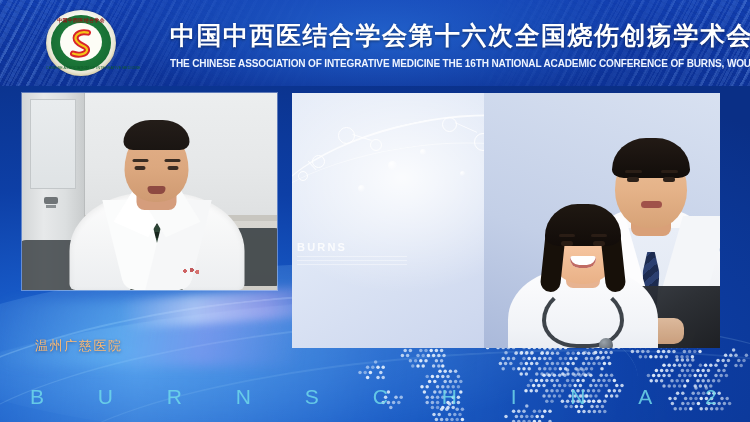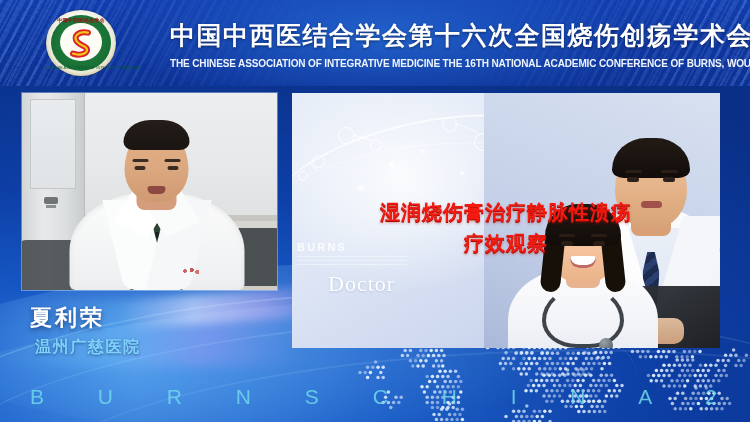--- a/index.html
+++ b/index.html
@@ -203,22 +203,22 @@
 
   .slide-title{position:absolute;left:0;right:0;top:104px;text-align:center;
     color:#f51a10;font-size:20px;font-weight:bold;letter-spacing:1px;line-height:31px;
     font-family:"Liberation Serif",serif;
     text-shadow:0 1px 0 #9e0b06, 0 2px 3px rgba(180,20,10,.45);}
   .slide-title .l2{display:block;}
 
   
   .spk-name{position:absolute;left:30px;top:303px;color:#ffffff;font-size:22px;font-weight:bold;
     letter-spacing:3px;text-shadow:0 2px 5px rgba(0,20,70,.55);}
-  .spk-org{position:absolute;left:35px;top:337px;color:#7dd3fc;font-size:16px;
-    letter-spacing:1.6px;text-shadow:0 1px 3px rgba(0,20,70,.5);font-weight:bold;}
+  .spk-org{position:absolute;left:35px;top:337px;color:#fdba74;font-size:13px;
+    letter-spacing:1.6px;text-shadow:0 1px 3px rgba(0,20,70,.5);}
 
   
   .wordmark{position:absolute;left:30px;top:382px;width:700px;height:30px;
     color:#6fd8ea;font-size:21px;letter-spacing:24px;line-height:30px;
     font-family:"Liberation Sans",sans-serif;opacity:.85;white-space:nowrap;}
 </style>
 </head>
 <body>
 
 <div id="stage">
@@ -865,21 +865,20 @@
     <div class="mol" style="left:20px;top:62px;width:11px;height:11px;"></div>
     <div class="mol" style="left:6px;top:78px;width:8px;height:8px;"></div>
     <div class="molline" style="left:14px;top:72px;width:12px;transform:rotate(48deg);"></div>
     <div class="bubble" style="left:96px;top:68px;width:9px;height:9px;"></div>
     <div class="bubble" style="left:128px;top:56px;width:6px;height:6px;"></div>
     <div class="bubble" style="left:66px;top:92px;width:7px;height:7px;"></div>
     <div class="bubble" style="left:168px;top:78px;width:5px;height:5px;"></div>
 
     <div class="slide-today">BURNS</div>
     <div class="slide-today-sub"></div>
-    <div class="slide-doctor">Doctor</div>
 
     <div class="docs">
       <div class="doc-bg"></div>
 
       <div class="man">
         <div class="man-coat"></div>
         <div class="man-shirt"></div>
         <div class="man-tie"></div>
         <div class="man-lapL"></div>
         <div class="man-lapR"></div>
@@ -907,25 +906,20 @@
         <div class="w-hairside r"></div>
         <div class="w-hair"></div>
         <div class="w-brow l"></div>
         <div class="w-brow r"></div>
         <div class="w-eye l"></div>
         <div class="w-eye r"></div>
         <div class="w-smile"></div>
       </div>
     </div>
 
-    <div class="slide-title">
-      <span>湿润烧伤膏治疗静脉性溃疡</span>
-      <span class="l2">疗效观察</span>
-    </div>
 
   </div>
 
-  <div class="spk-name">夏利荣</div>
   <div class="spk-org">温州广慈医院</div>
 
   <div class="wordmark">B U R N S   C H I N A   2 0 2 0</div>
 
 </div>
 
 </body></html>

